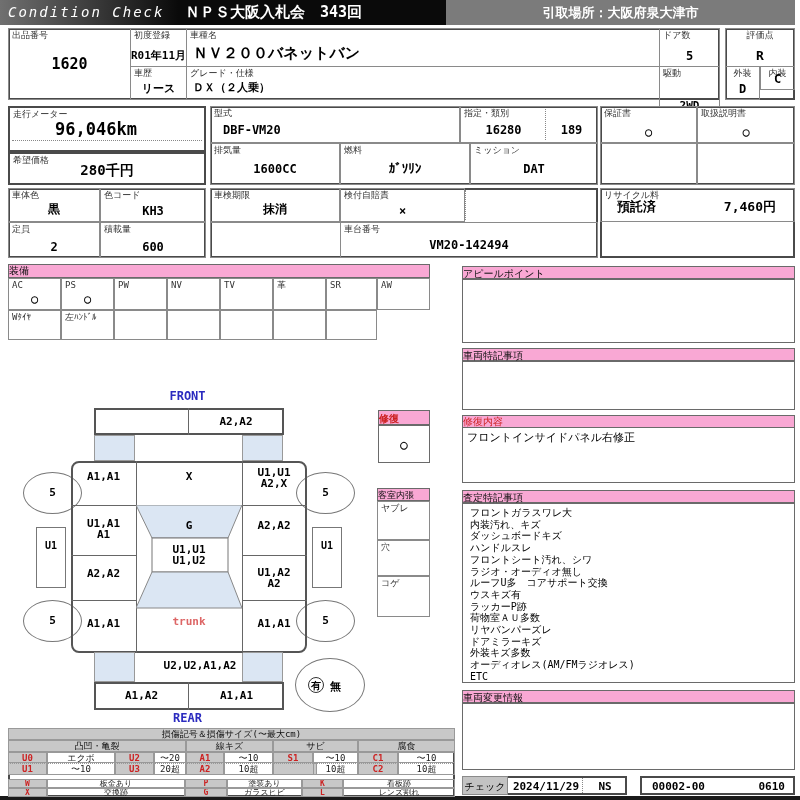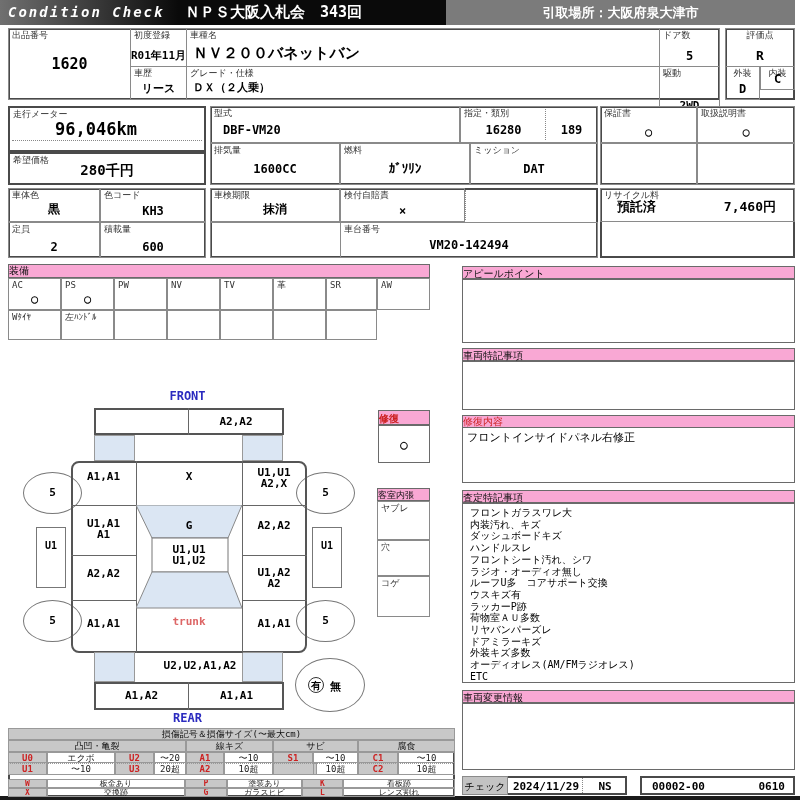--- a/index.html
+++ b/index.html
@@ -27,21 +27,21 @@
   .lgl{color:#222;}
   .red{color:#cc2222;}
   .blue{color:#2b2bbf;}
 </style>
 </head>
 <body>
 
 <div id="page">
 
   <div class="abs" style="left:0;top:0;width:446px;height:25px;background:linear-gradient(90deg,#707070,#0a0a0a 40%);">
-    <span class="abs" style="left:8px;top:4px;color:#fff;font-style:italic;font-weight:bold;font-size:14px;letter-spacing:2px;">Condition Check</span>
+    <span class="abs" style="left:8px;top:4px;color:#fff;font-style:italic;font-weight:normal;font-size:14px;letter-spacing:2px;">Condition Check</span>
     <span class="abs" style="left:185px;top:3px;color:#fff;font-weight:bold;font-size:15px;">ＮＰＳ大阪入札会　343回</span>
   </div>
   <div class="abs" style="left:446px;top:0;width:349px;height:25px;background:#7b7b7b;text-align:center;">
     <span class="abs" style="left:0;right:0;top:4px;color:#fff;font-weight:bold;font-size:13px;">引取場所：大阪府泉大津市</span>
   </div>
 
   <div class="box" style="left:8px;top:28px;width:712px;height:72px;"></div>
   <div class="cell" style="left:8px;top:28px;width:123px;height:72px;">
     <span class="lbl">出品番号</span>
     <div class="val mid" style="font-size:15px;">1620</div>

